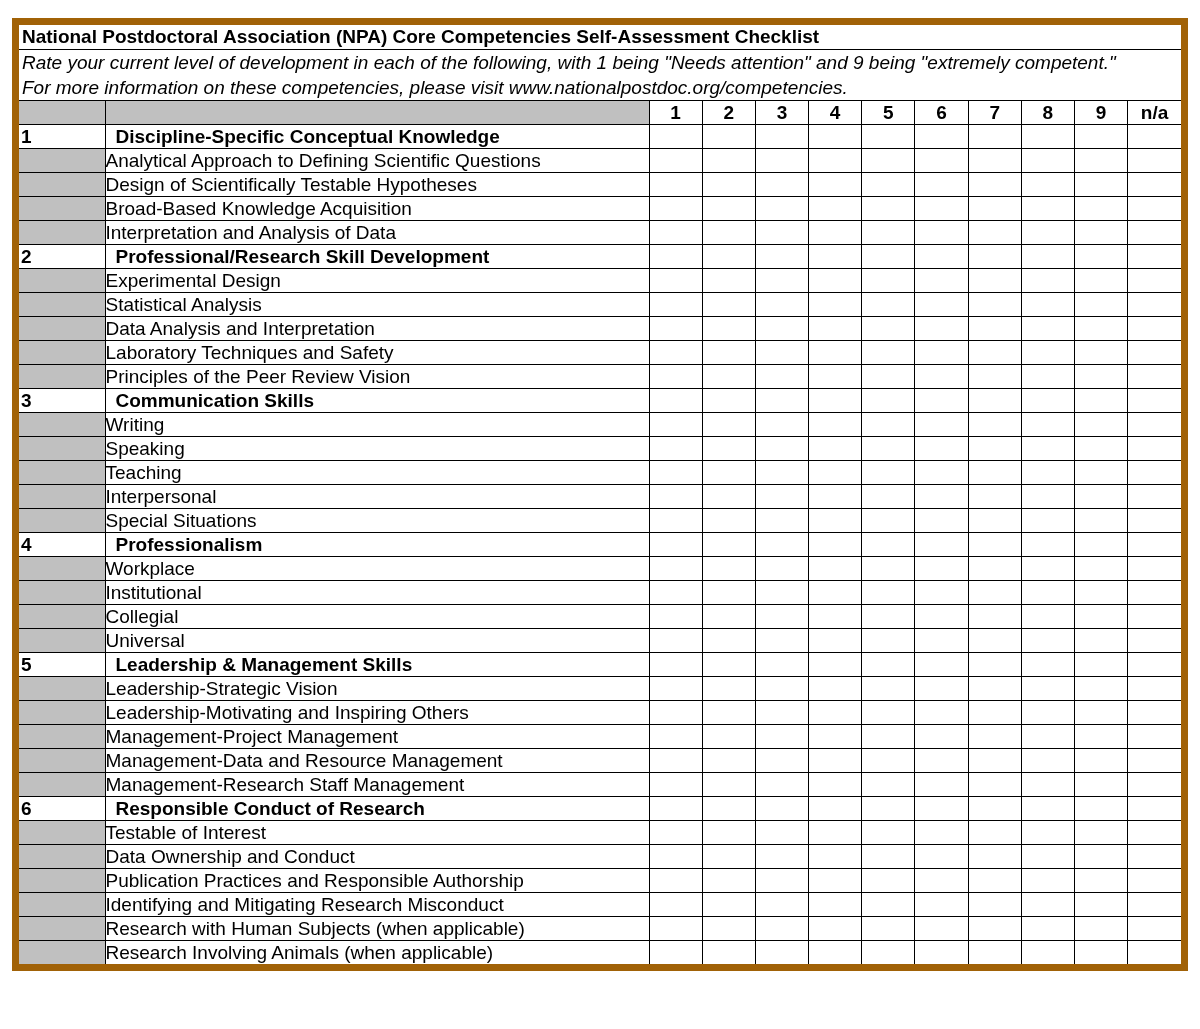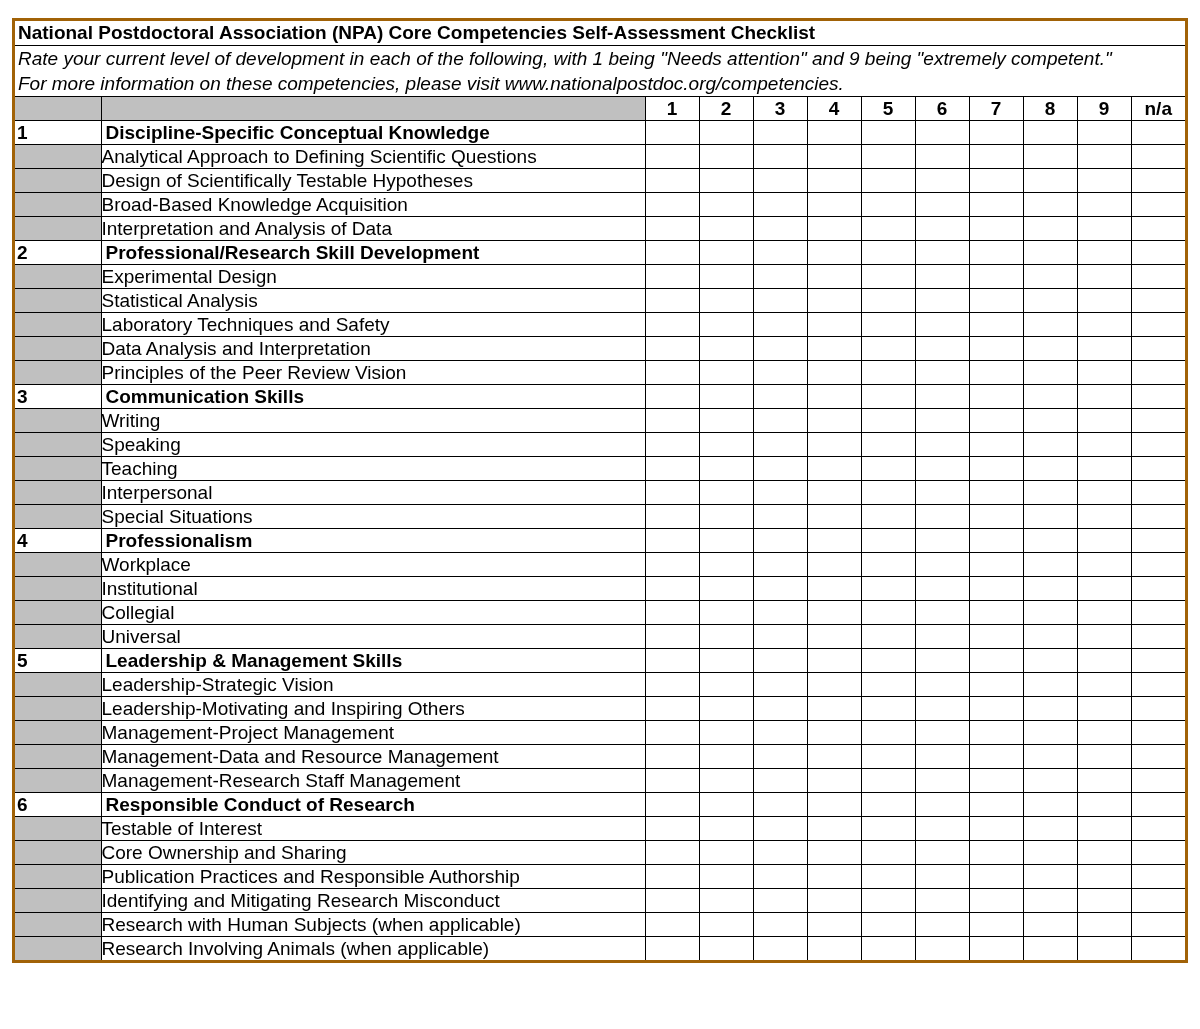--- a/index.html
+++ b/index.html
@@ -1,28 +1,28 @@
 <!DOCTYPE html>
 <html><head>
 <meta charset="utf-8">
 <style>
   html, body { margin:0; padding:0; background:#fff; }
   body { width:1200px; height:1029px; position:relative; font-family:"Liberation Sans", sans-serif; color:#000; }
-  #sheet { position:absolute; left:12px; top:18px; width:1176px; border:3px solid #a16207; box-sizing:border-box; }
+  #sheet { position:absolute; left:12px; top:18px; width:1176px; border:7px solid #a16207; box-sizing:border-box; }
   .title { height:24px; line-height:24px; font-weight:bold; font-size:19px; padding-left:3px; border-bottom:1.5px solid #000; white-space:nowrap; }
   .intro { height:50px; font-size:19px; padding-left:3px; line-height:25px; border-bottom:1.5px solid #000; white-space:nowrap;font-style:italic; }
   table { border-collapse:collapse; width:100%; table-layout:fixed; }
   td { border:1.5px solid #000; height:23px; padding:0; font-size:19px; line-height:23px; white-space:nowrap; overflow:hidden; }
   tr:first-child td { border-top:none; }
   tr td:first-child { border-left:none; }
   tr td:last-child { border-right:none; }
   tr:last-child td { border-bottom:none; }
   .gray { background:#c0c0c0; }
   .num { font-weight:bold; padding-left:2px; }
-  .sec { font-weight:bold; padding-left:4px; }
+  .sec { font-weight:bold; padding-left:10px; }
   .item { }
   .hdr { text-align:center; font-weight:bold; }
   .rate { cursor:pointer; }
 </style>
 </head>
 <body>
 
 <div id="sheet">
   <div class="title">National Postdoctoral Association (NPA) Core Competencies Self-Assessment Checklist</div>
   <div class="intro">
@@ -166,35 +166,35 @@
           <td class="rate"></td>
           <td class="rate"></td>
           <td class="rate"></td>
           <td class="rate"></td>
           <td class="rate"></td>
           <td class="rate"></td>
           <td class="rate"></td>
         </tr>
         <tr>
           <td class="gray"></td>
+          <td class="item">Data Analysis and Interpretation</td>
+          <td class="rate"></td>
+          <td class="rate"></td>
+          <td class="rate"></td>
+          <td class="rate"></td>
+          <td class="rate"></td>
+          <td class="rate"></td>
+          <td class="rate"></td>
+          <td class="rate"></td>
+          <td class="rate"></td>
+          <td class="rate"></td>
+        </tr>
+        <tr>
+          <td class="gray"></td>
           <td class="item">Laboratory Techniques and Safety</td>
-          <td class="rate"></td>
-          <td class="rate"></td>
-          <td class="rate"></td>
-          <td class="rate"></td>
-          <td class="rate"></td>
-          <td class="rate"></td>
-          <td class="rate"></td>
-          <td class="rate"></td>
-          <td class="rate"></td>
-          <td class="rate"></td>
-        </tr>
-        <tr>
-          <td class="gray"></td>
-          <td class="item">Data Analysis and Interpretation</td>
           <td class="rate"></td>
           <td class="rate"></td>
           <td class="rate"></td>
           <td class="rate"></td>
           <td class="rate"></td>
           <td class="rate"></td>
           <td class="rate"></td>
           <td class="rate"></td>
           <td class="rate"></td>
           <td class="rate"></td>
@@ -474,21 +474,21 @@
           <td class="rate"></td>
           <td class="rate"></td>
           <td class="rate"></td>
           <td class="rate"></td>
           <td class="rate"></td>
           <td class="rate"></td>
           <td class="rate"></td>
         </tr>
         <tr>
           <td class="gray"></td>
-          <td class="item">Core Ownership and Sharing</td>
+          <td class="item">Data Ownership and Conduct</td>
           <td class="rate"></td>
           <td class="rate"></td>
           <td class="rate"></td>
           <td class="rate"></td>
           <td class="rate"></td>
           <td class="rate"></td>
           <td class="rate"></td>
           <td class="rate"></td>
           <td class="rate"></td>
           <td class="rate"></td>

